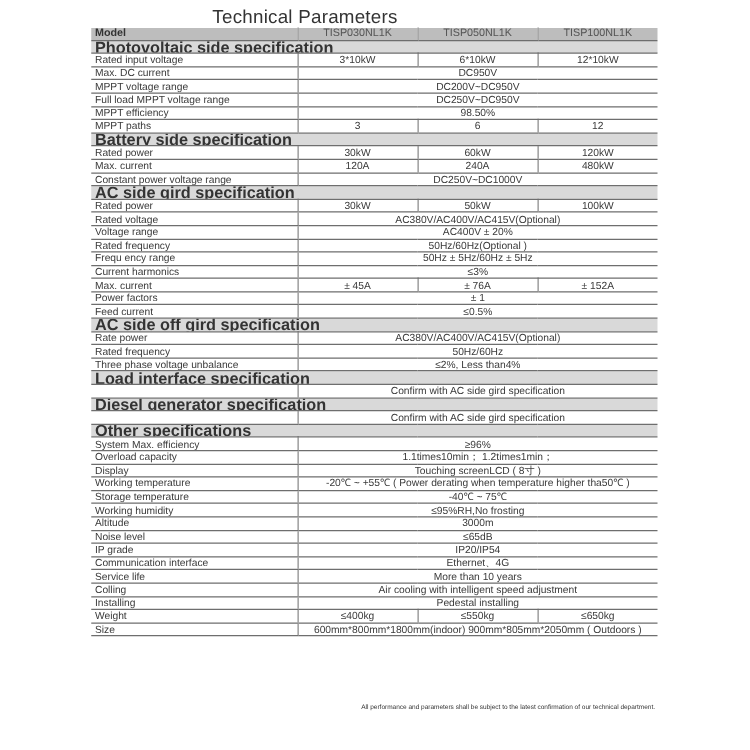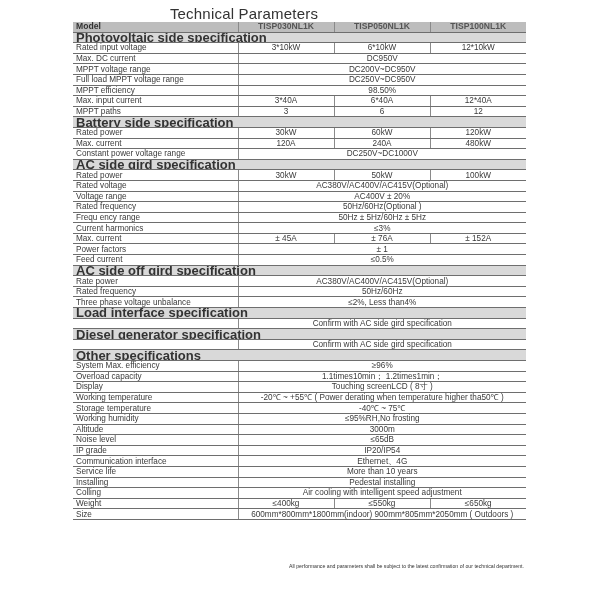--- a/index.html
+++ b/index.html
@@ -2,21 +2,21 @@
 <html><head>
 <meta charset="utf-8">
 <style>
   html, body { margin:0; padding:0; background:#ffffff; }
   body { width:600px; height:600px; position:relative; overflow:hidden; font-family:"Liberation Sans", sans-serif; color:#3a3a3a; }
   .title { position:absolute; left:0; top:5px; width:488px; text-align:center; font-size:15px; color:#333; letter-spacing:0.2px; }
   table.spec { position:absolute; left:73px; top:22px; width:453px; border-collapse:collapse; table-layout:fixed; font-size:8.2px; }
   table.spec td { height:9.6px; line-height:9px; padding:0 0 0 3px; border-bottom:1px solid #6e6e6e; white-space:nowrap; overflow:hidden; }
   table.spec td.v { text-align:center; padding:0; border-left:1px solid #8a8a8a; }
   tr.head td { background:#bdbdbd; font-weight:bold; color:#333; font-size:8.6px;margin-top:32px; }
-  tr.head td.v { font-weight:bold; color:#555; }
+  tr.head td.v { font-weight:normal; color:#555; }
   tr.section td { background:#d9d9d9; font-weight:bold; color:#333; font-size:13px; }
   .footnote { position:absolute; left:0; width:524px; top:563px; text-align:right; font-size:5.2px; color:#333; }
 </style>
 </head>
 <body>
 
 <div class="title">Technical Parameters</div>
 
 <table class="spec">
   <colgroup>
@@ -51,26 +51,20 @@
       </tr>
       <tr>
         <td>Full load MPPT voltage range</td>
         <td class="v" colspan="3">DC250V~DC950V</td>
       </tr>
       <tr>
         <td>MPPT efficiency</td>
         <td class="v" colspan="3">98.50%</td>
       </tr>
       <tr>
-        <td>Max. input current</td>
-        <td class="v">3*40A</td>
-        <td class="v">6*40A</td>
-        <td class="v">12*40A</td>
-      </tr>
-      <tr>
         <td>MPPT paths</td>
         <td class="v">3</td>
         <td class="v">6</td>
         <td class="v">12</td>
       </tr>
       <tr class="section">
         <td colspan="4">Battery side specification</td>
       </tr>
       <tr>
         <td>Rated power</td>
@@ -201,26 +195,26 @@
       </tr>
       <tr>
         <td>Communication interface</td>
         <td class="v" colspan="3">Ethernet、4G</td>
       </tr>
       <tr>
         <td>Service   life</td>
         <td class="v" colspan="3">More than 10 years</td>
       </tr>
       <tr>
+        <td>Colling</td>
+        <td class="v" colspan="3">Air cooling with intelligent speed adjustment</td>
+      </tr>
+      <tr>
         <td>Installing</td>
         <td class="v" colspan="3">Pedestal installing</td>
-      </tr>
-      <tr>
-        <td>Colling</td>
-        <td class="v" colspan="3">Air cooling with intelligent speed adjustment</td>
       </tr>
       <tr>
         <td>Weight</td>
         <td class="v">≤400kg</td>
         <td class="v">≤550kg</td>
         <td class="v">≤650kg</td>
       </tr>
       <tr>
         <td>Size</td>
         <td class="v" colspan="3">600mm*800mm*1800mm(indoor)   900mm*805mm*2050mm ( Outdoors )</td>

